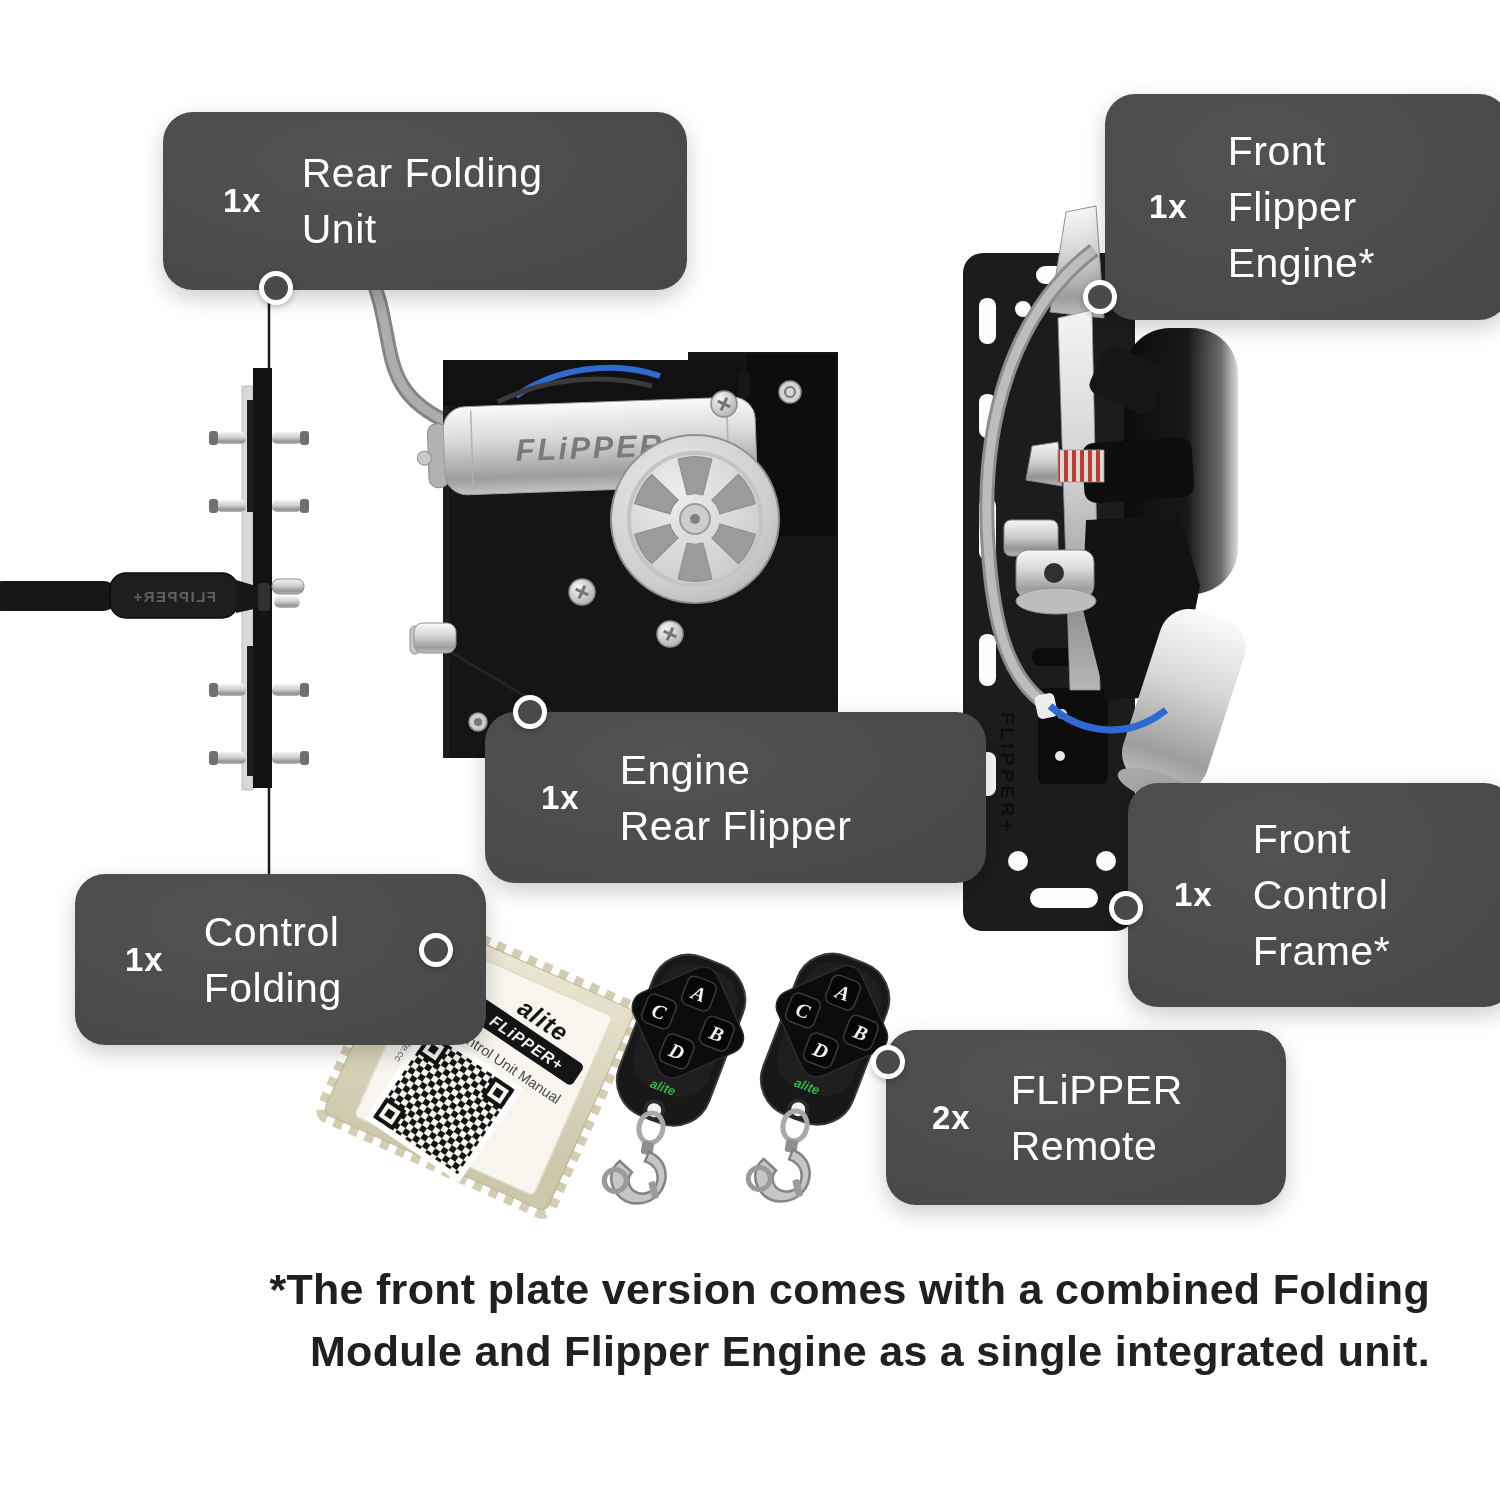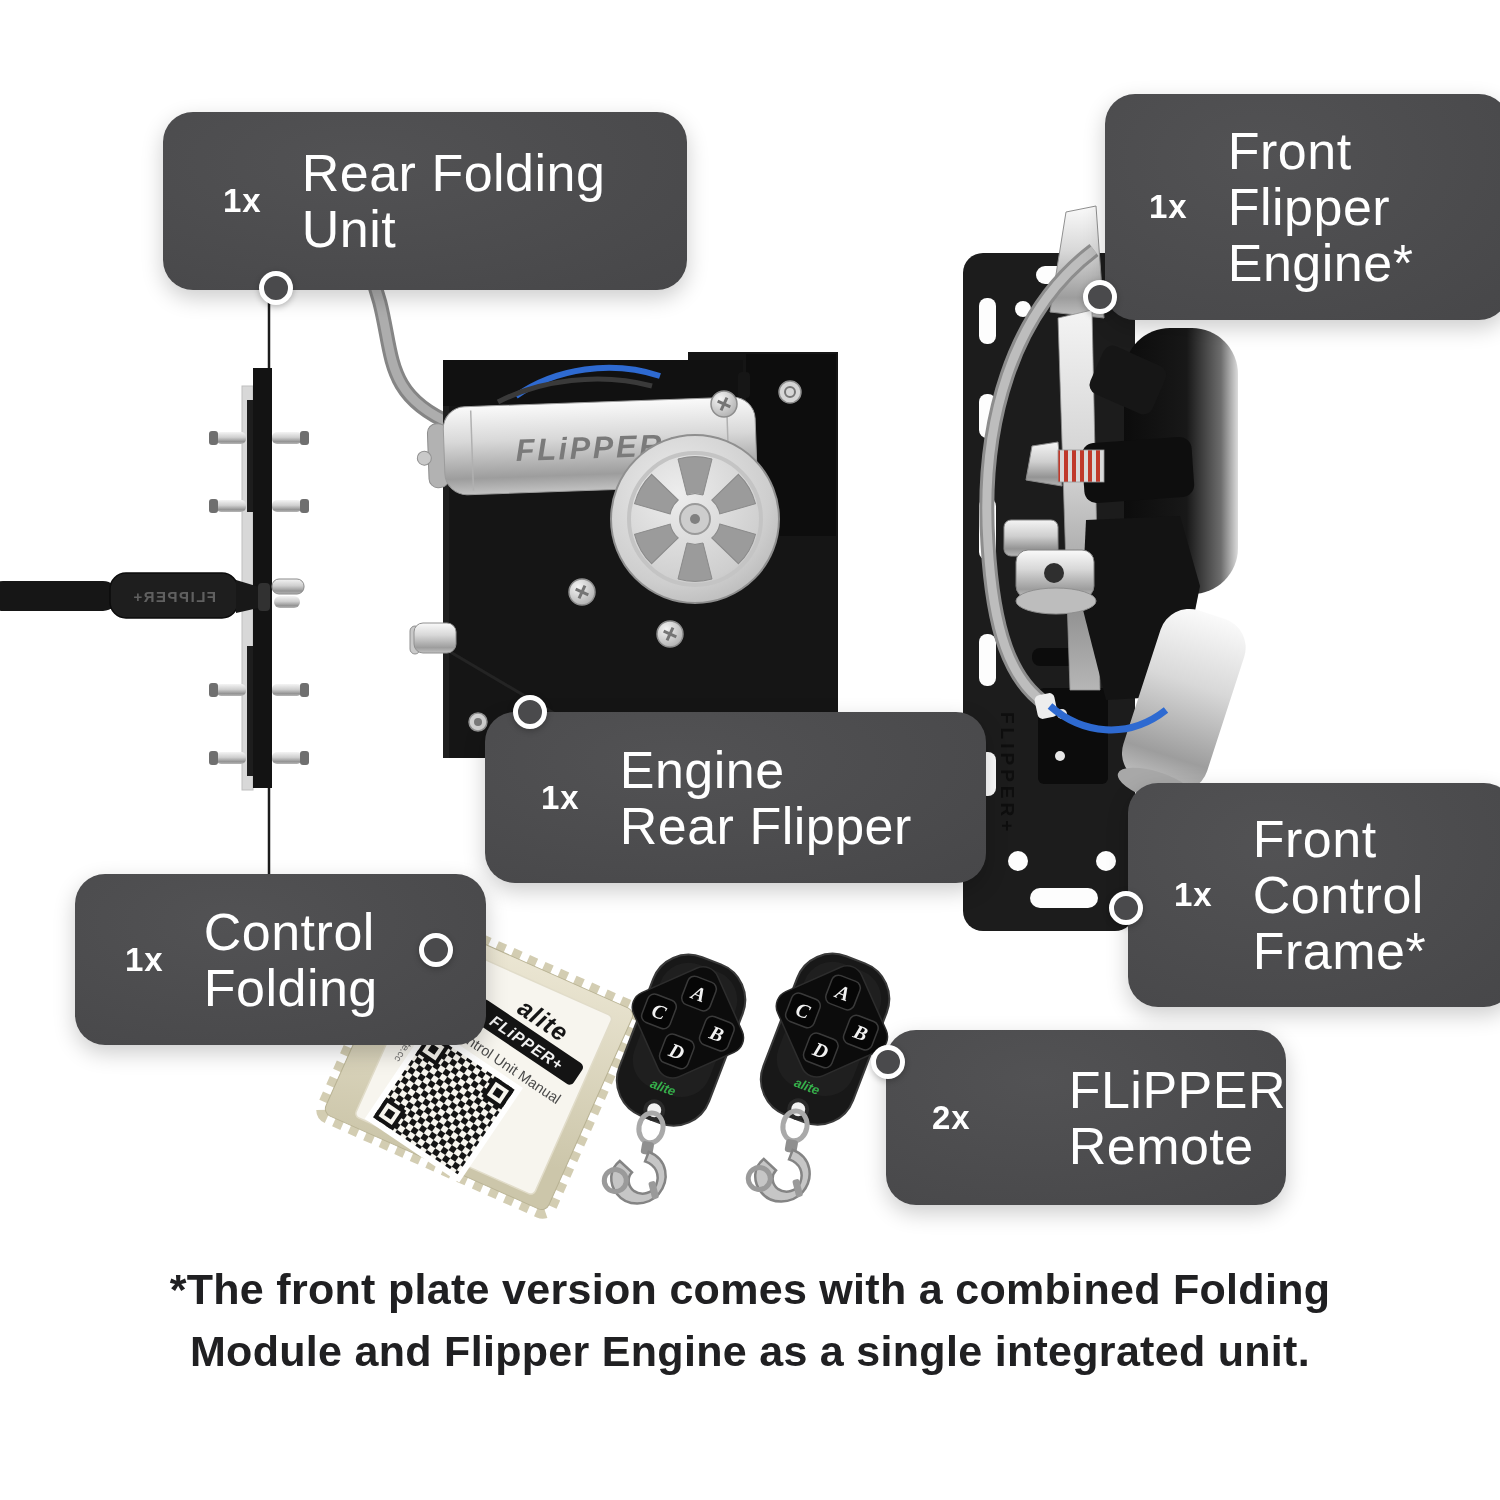--- a/index.html
+++ b/index.html
@@ -3,25 +3,25 @@
 <meta charset="utf-8">
 <style>
   html,body{margin:0;padding:0;background:#ffffff;}
   #page{position:relative;width:1500px;height:1500px;background:#ffffff;overflow:hidden;
         font-family:"Liberation Sans", sans-serif;}
   #scene{position:absolute;left:0;top:0;width:1500px;height:1500px;}
   .label{position:absolute;background:radial-gradient(130% 150% at 38% 28%, #525254 0%, #48484a 60%, #434345 100%);
          border-radius:30px;color:#fff;display:flex;align-items:center;
          box-shadow:0 8px 22px rgba(0,0,0,0.20);}
   .label .qty{font-weight:700;font-size:33px;letter-spacing:1px;flex:0 0 auto;}
-  .label .lines{font-weight:400;font-size:52px;line-height:56px;letter-spacing:0.5px;}
+  .label .lines{font-weight:400;font-size:41px;line-height:56px;letter-spacing:0.5px;}
   .label .lines span{display:block;}
   .dot{position:absolute;width:24px;height:24px;border-radius:50%;background:#4a4a4c;
        border:5px solid #ffffff;box-shadow:0 2px 6px rgba(0,0,0,0.25);}
-  #footnote{position:absolute;left:70px;top:1258px;width:1360px;text-align:center;
+  #footnote{position:absolute;left:70px;top:1258px;width:1360px;text-align:right;
             font-size:43px;line-height:62px;font-weight:600;color:#202022;letter-spacing:0.3px;}
   #footnote span{display:block;}
 </style>
 </head>
 <body>
 
 <div id="page">
 
 <svg id="scene" viewBox="0 0 1500 1500" xmlns="http://www.w3.org/2000/svg">
   <defs>
@@ -326,21 +326,21 @@
 </div>
 
 <div class="label" style="left:75px;top:874px;width:361px;height:171px;padding-left:50px;gap:40px;">
   <span class="qty">1x</span>
   <div class="lines">
     <span>Control</span>
     <span>Folding</span>
   </div>
 </div>
 
-<div class="label" style="left:886px;top:1030px;width:354px;height:175px;padding-left:46px;gap:40px;justify-content:space-between;">
+<div class="label" style="left:886px;top:1030px;width:354px;height:175px;padding-left:46px;gap:40px;">
   <span class="qty">2x</span>
   <div class="lines">
     <span>FLiPPER</span>
     <span>Remote</span>
   </div>
 </div>
 
 <div class="dot" style="left:259px;top:271px;"></div>
 <div class="dot" style="left:1083px;top:280px;"></div>
 <div class="dot" style="left:513px;top:695px;"></div>

